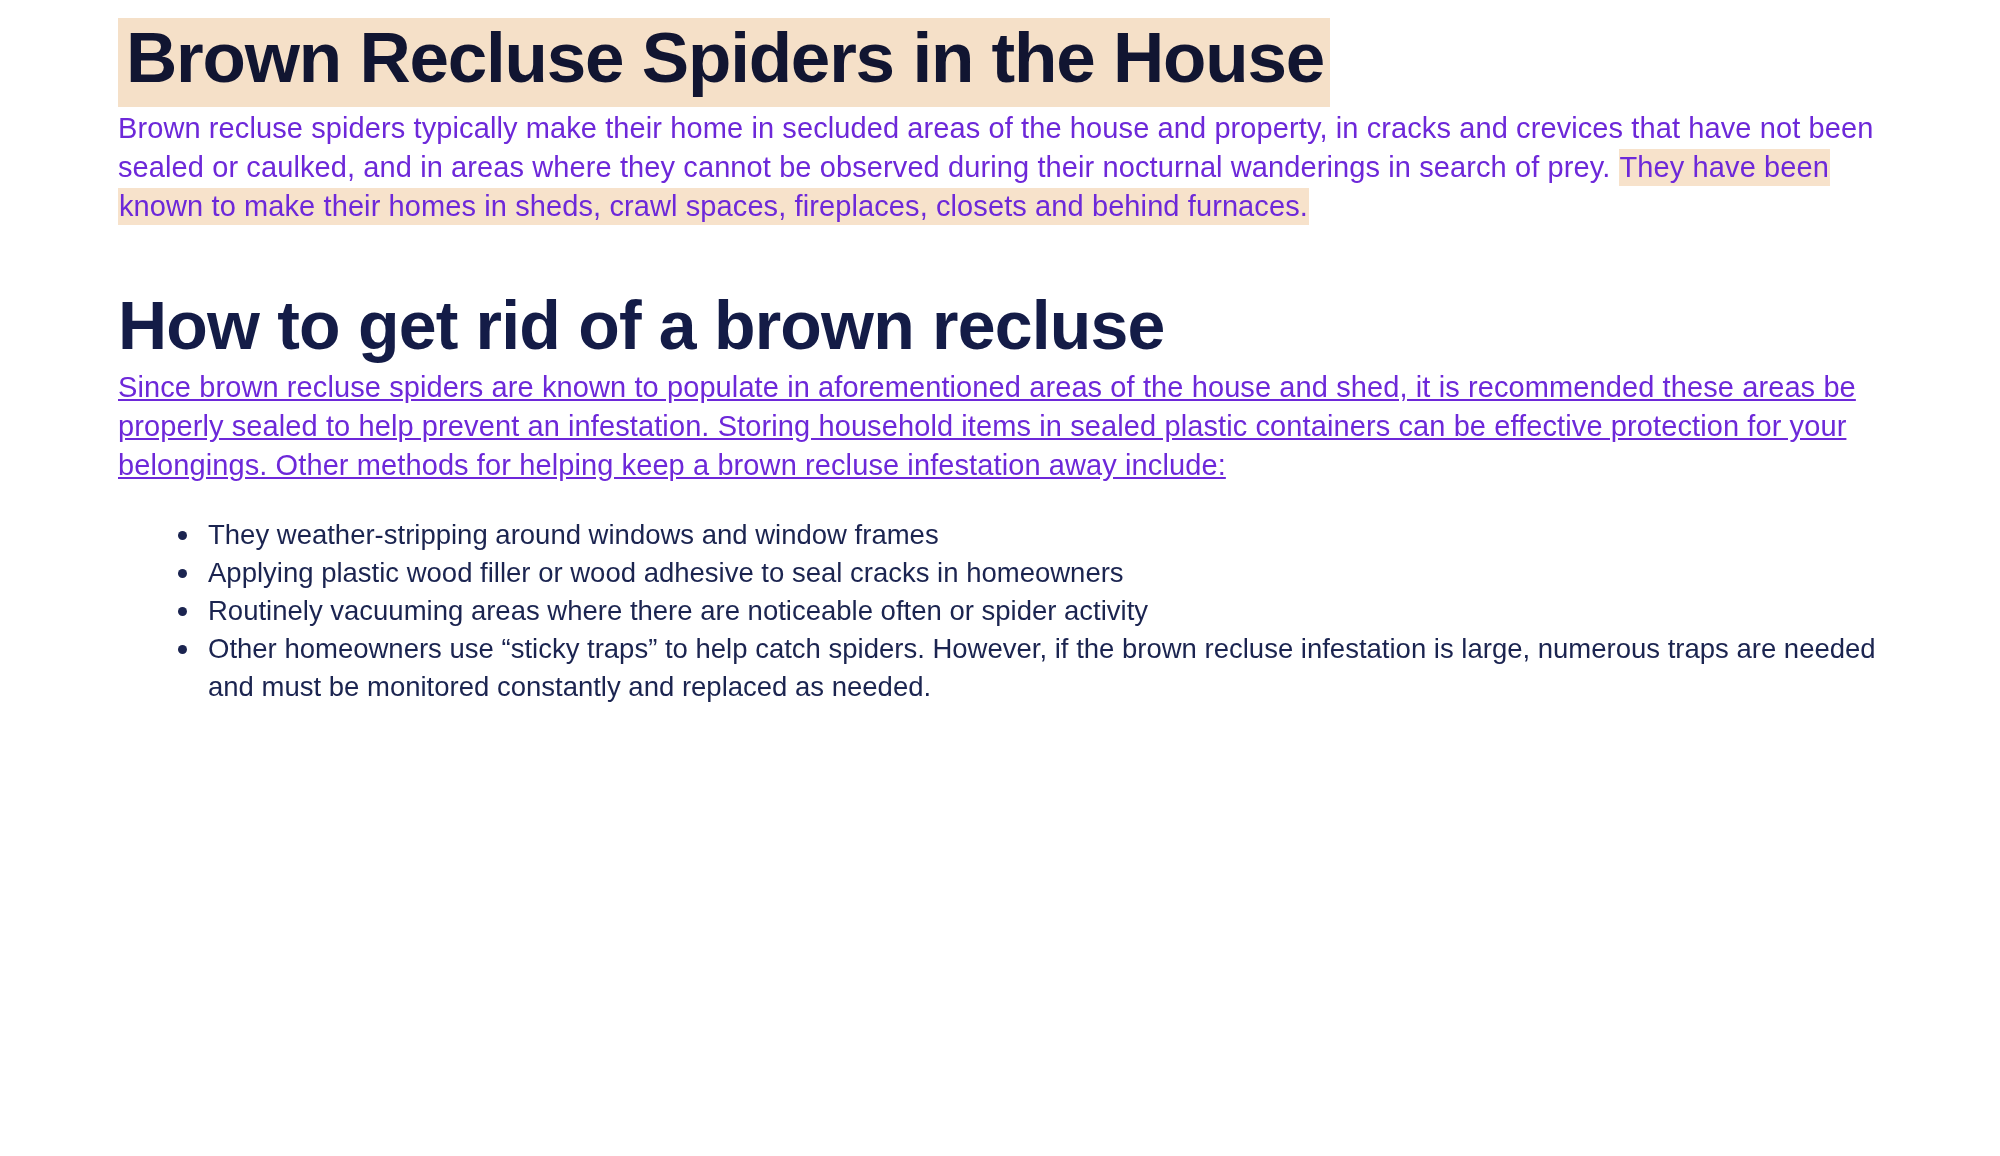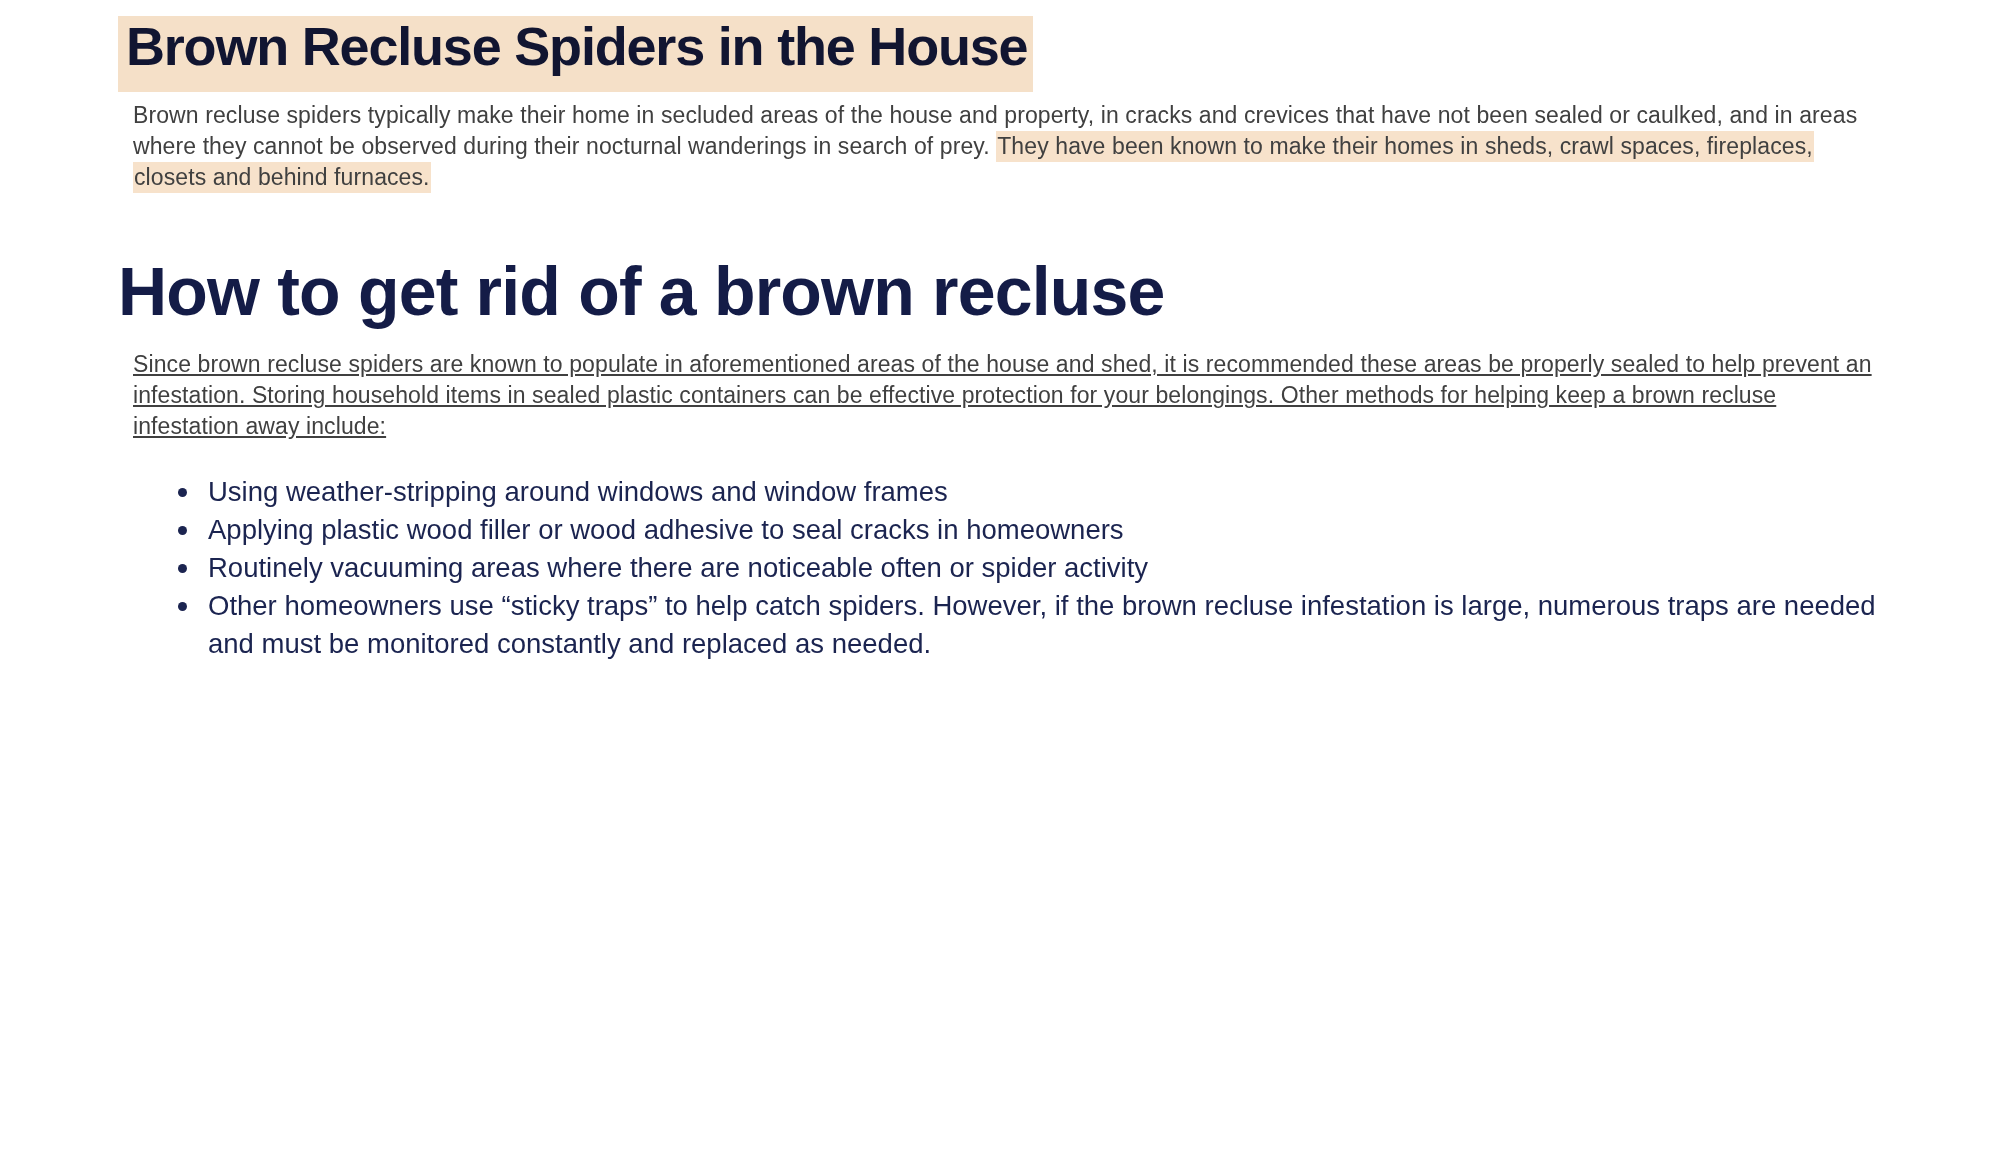--- a/index.html
+++ b/index.html
@@ -18,41 +18,41 @@
     padding: 0 110px 0 118px;
     box-sizing: border-box;
     width: 2000px;
   }
   .title-wrap {
     margin: 0;
     padding: 0;
   }
   h1.doc-title {
     display: inline;
-    font-size: 54px;
+    font-size: 71px;
     line-height: 1.42;
     font-weight: 800;
     letter-spacing: -1.2px;
     color: #111531;
     background: #f5e0c8;
     margin: 0;
-    padding: 0 6px 16px 8px;
+    padding: 0 6px 10px 8px;
     box-decoration-break: clone;
     -webkit-box-decoration-break: clone;
   }
   .title-row {
     margin-top: 0;
     padding-top: 8px;
   }
   p.body-text {
-    font-size: 23px;
+    font-size: 29px;
     line-height: 1.355;
     font-weight: 400;
-    color: #404040;
-    margin: 15px;
+    color: #6d28d9;
+    margin: 0;
     letter-spacing: 0.1px;
   }
   .para-1 {
     margin-top: 22px;
   }
   .hl {
     background: #f7e2cb;
     padding: 2px 1px 3px 1px;
     box-decoration-break: clone;
     -webkit-box-decoration-break: clone;
@@ -105,19 +105,19 @@
   <p class="body-text para-1">
     <span>Brown recluse spiders typically make their home in secluded areas of the house and property, in cracks and crevices that have not been sealed or caulked, and in areas where they cannot be observed during their nocturnal wanderings in search of prey.</span>
     <span class="hl">They have been known to make their homes in sheds, crawl spaces, fireplaces, closets and behind furnaces.</span>
   </p>
 
   <h2 class="section-title">How to get rid of a brown recluse</h2>
 
   <p class="body-text para-2">Since brown recluse spiders are known to populate in aforementioned areas of the house and shed, it is recommended these areas be properly sealed to help prevent an infestation. Storing household items in sealed plastic containers can be effective protection for your belongings. Other methods for helping keep a brown recluse infestation away include:</p>
 
   <ul class="tips-list">
-    <li>Using weather-stripping around windows and window frames</li>
+    <li>They weather-stripping around windows and window frames</li>
     <li>Applying plastic wood filler or wood adhesive to seal cracks in homeowners</li>
     <li>Routinely vacuuming areas where there are noticeable often or spider activity</li>
     <li>Other homeowners use “sticky traps” to help catch spiders. However, if the brown recluse infestation is large, numerous traps are needed and must be monitored constantly and replaced as needed.</li>
   </ul>
 
 </div>
 
 </body></html>

